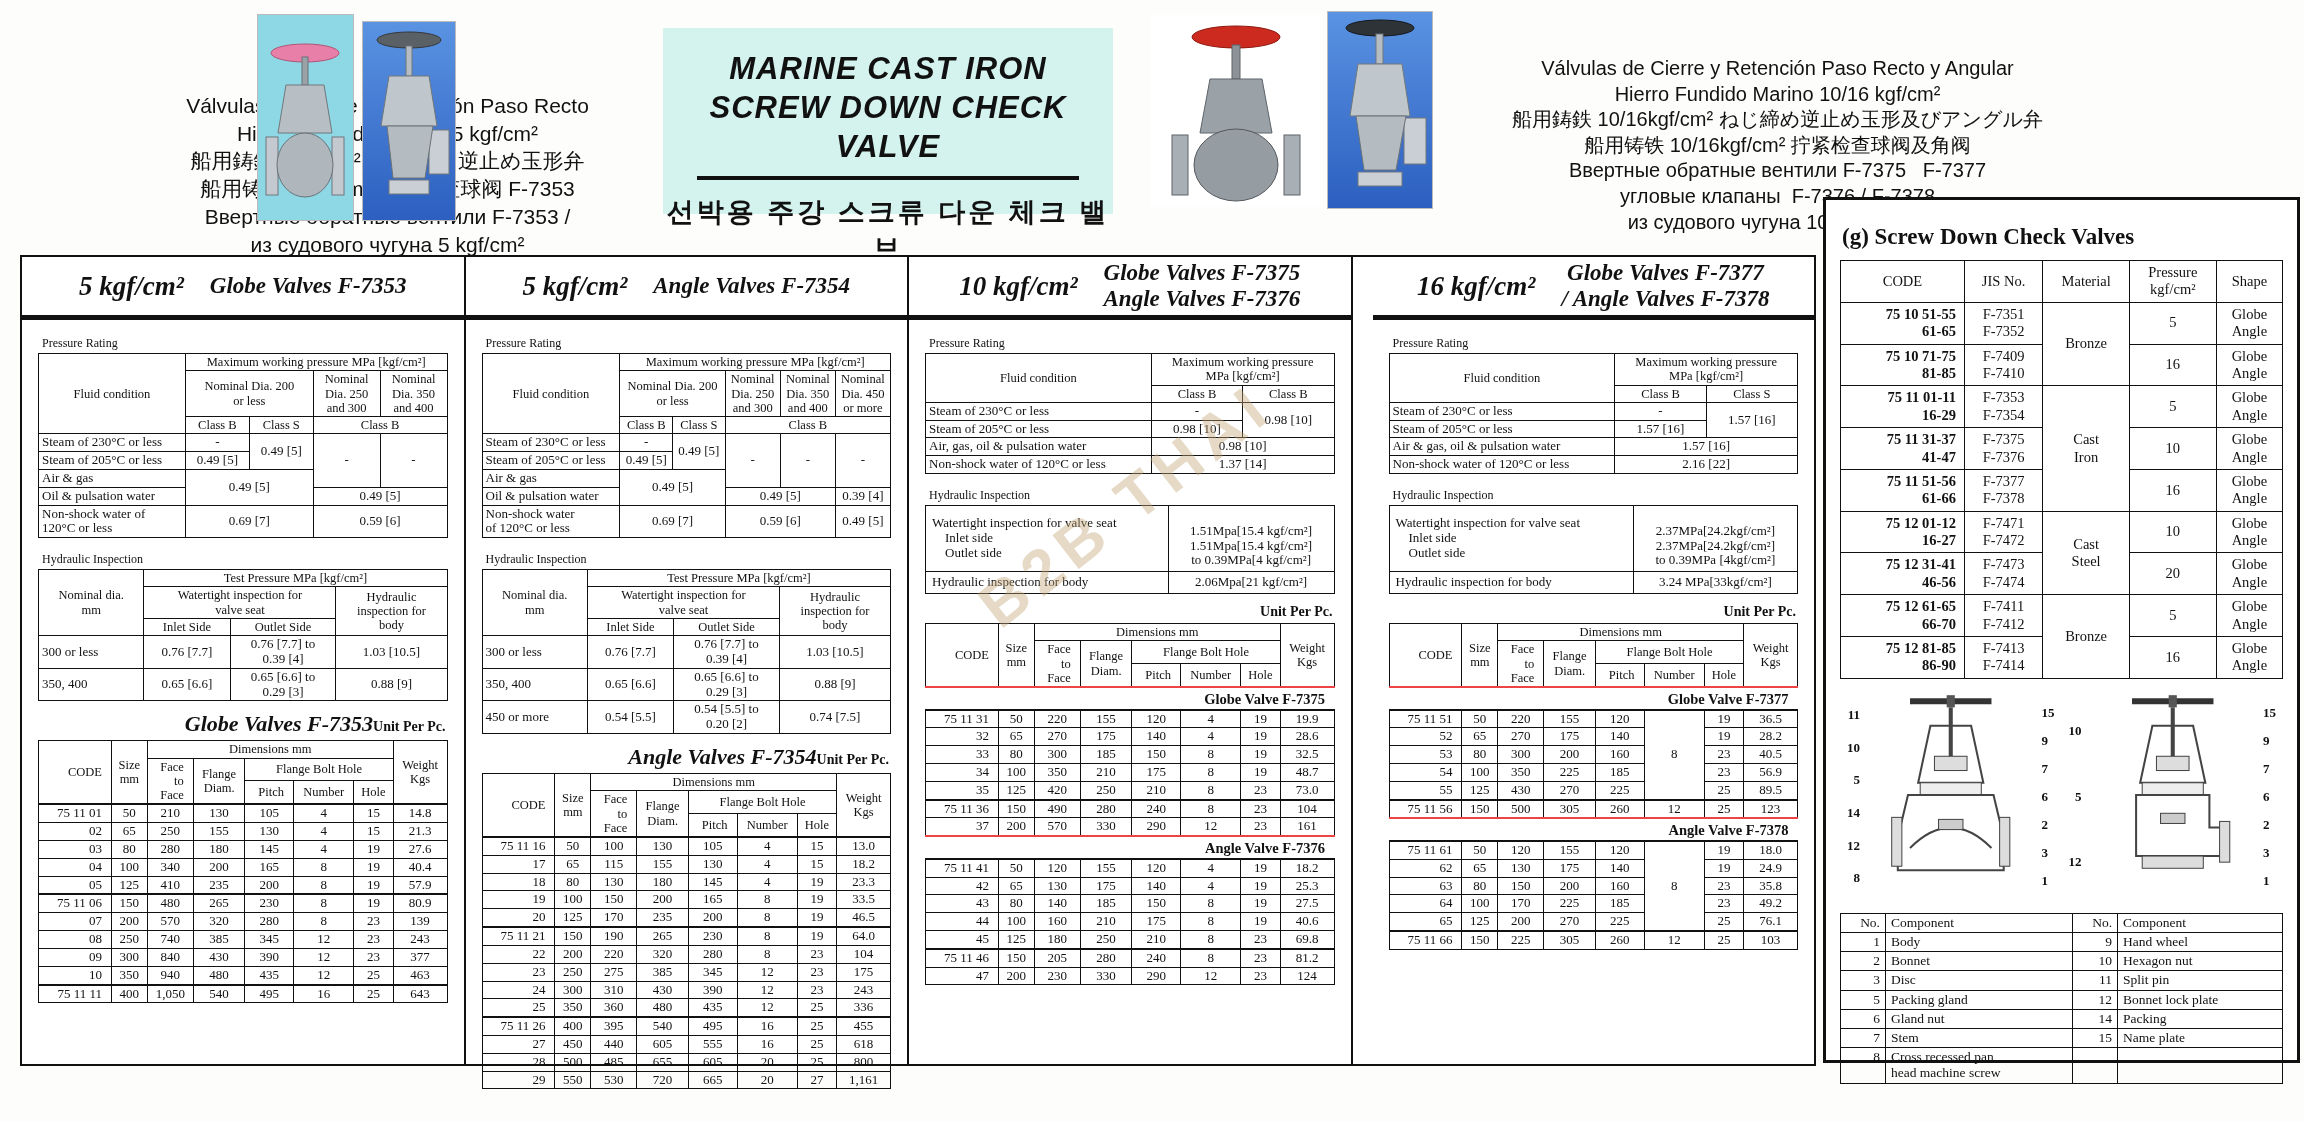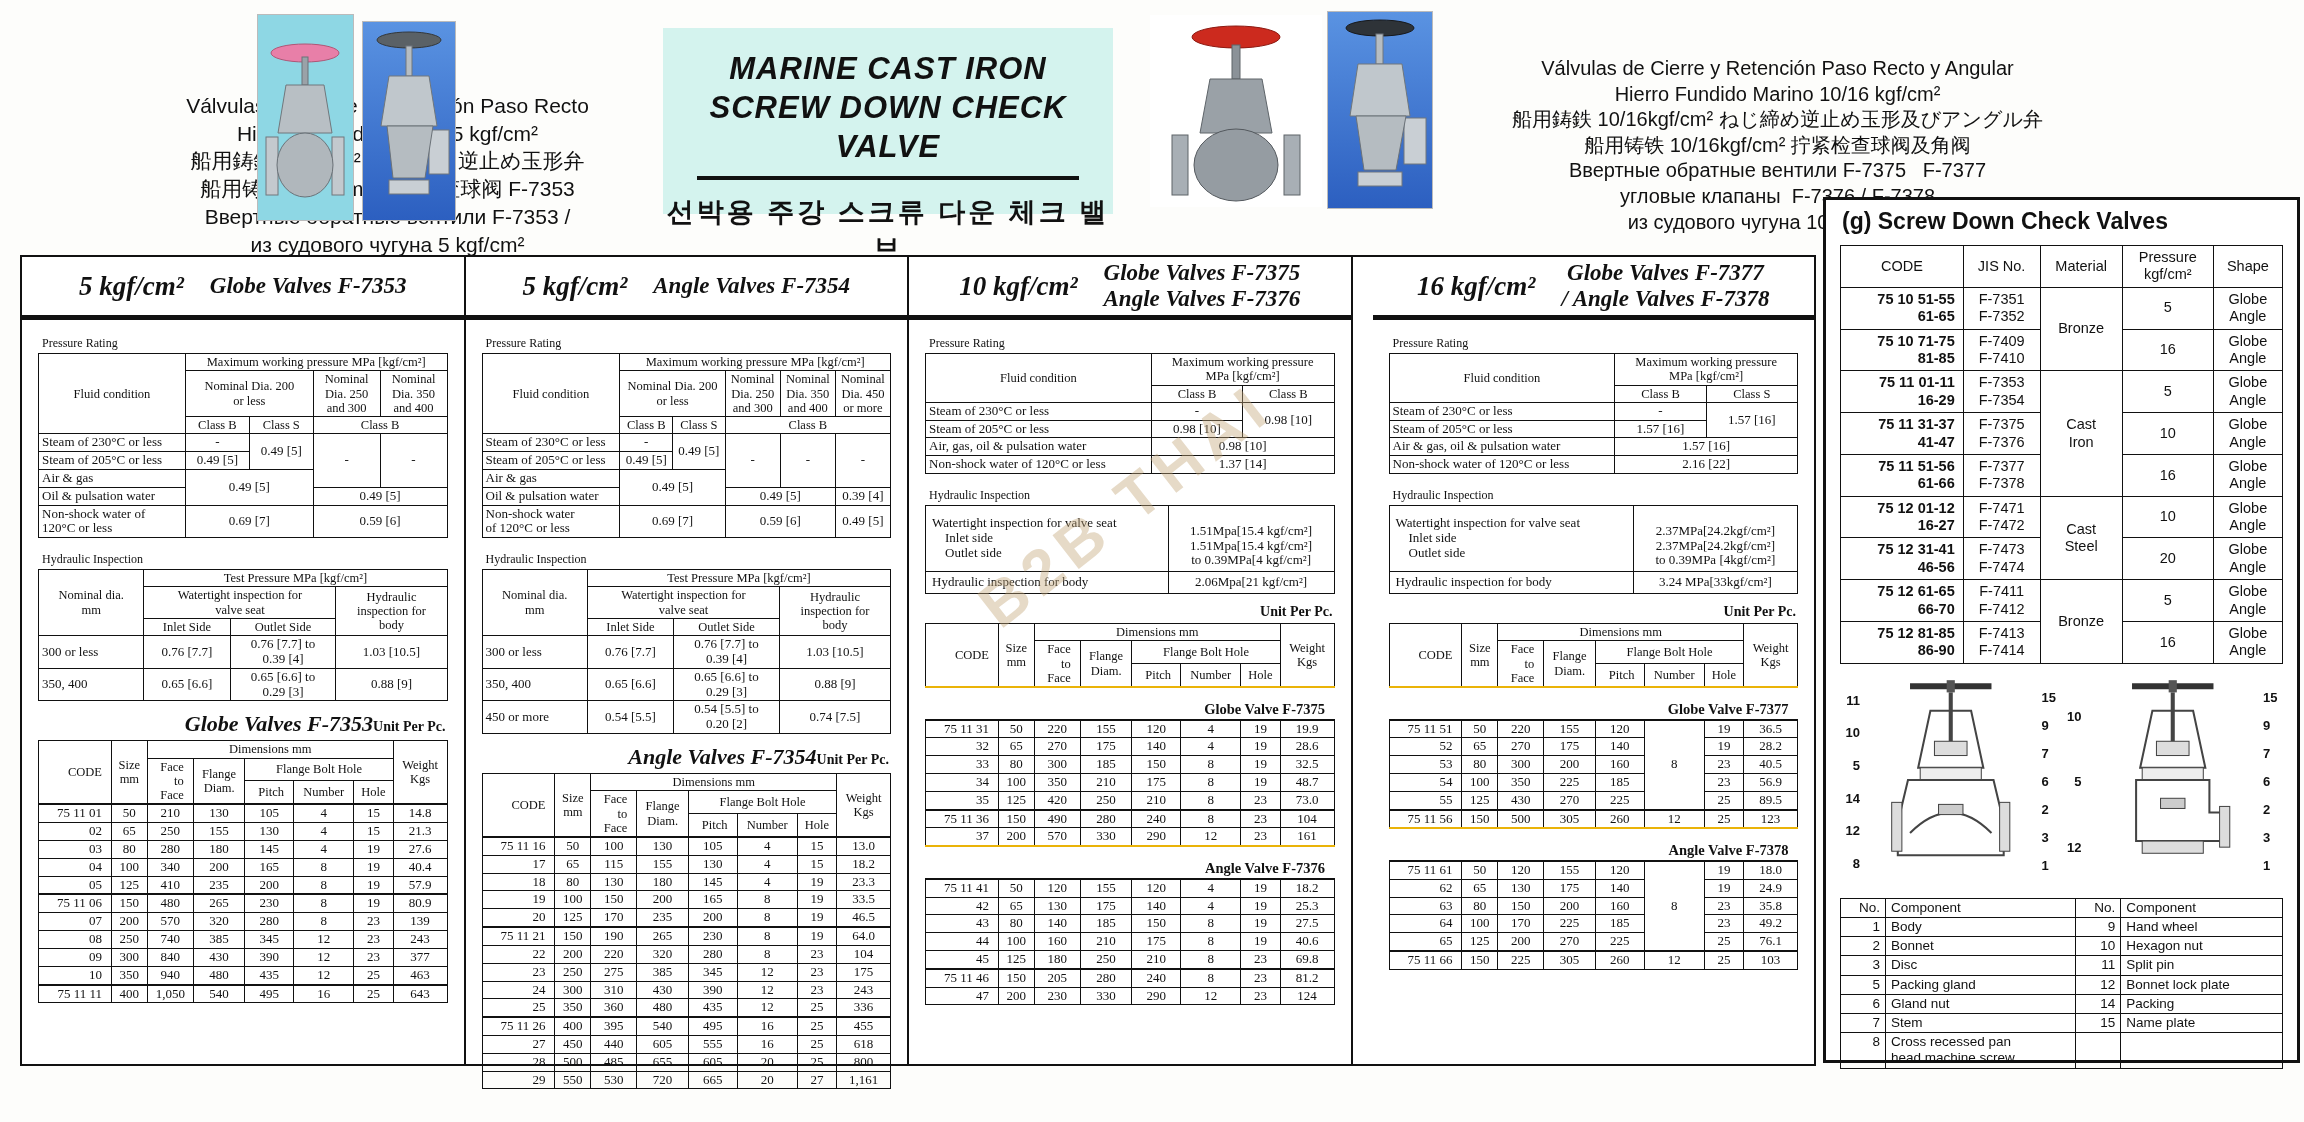--- a/index.html
+++ b/index.html
@@ -26,29 +26,29 @@
   .col-title{height:58px;border-bottom:5px solid #111;display:flex;align-items:center;justify-content:center;gap:26px;flex:none;}
   .cp{font-size:27px;font-weight:bold;font-style:italic;}
   .cn{font-size:23px;font-weight:bold;font-style:italic;white-space:pre-line;text-align:center;line-height:1.12;}
   .col-body{padding:10px 16px 6px;display:flex;flex-direction:column;}
   .tbl-label{font-size:12px;margin:6px 0 2px 4px;}
   table.t{border-collapse:collapse;width:100%;font-size:13px;line-height:1.14;}
   .t td{border:1px solid #111;padding:1px 3px;text-align:center;white-space:pre-line;vertical-align:middle;}
   .t td.hc{font-size:12.5px;}
   .t td.lbl{text-align:left;}
   .t tr.g td{border-top:2px solid #111;}
-  .t tr.sec td{border:none;border-top:2px solid #eab308;text-align:right;font-weight:bold;font-size:14.5px;padding:13px 0 1px 4px;}
+  .t tr.sec td{border:none;border-top:2px solid #ef4444;text-align:right;font-weight:bold;font-size:14.5px;padding:3px 0 1px 4px;}
   table.dims td:first-child{text-align:right;padding-right:9px;}
   table.hydra2 td{white-space:pre-wrap;text-align:center;padding:3px 6px;}
   .dims-head{display:flex;justify-content:flex-end;align-items:baseline;margin:10px 2px 3px;}
   .dt{font-size:22px;font-weight:bold;font-style:italic;}
   .unit{font-size:14px;font-weight:bold;}
   .sp{height:8px;flex:none;}
   
-  .panel{position:absolute;left:1823px;top:197px;width:477px;height:866px;border:3px solid #111;background:#fff;box-sizing:border-box;padding:4px 14px;}
+  .panel{position:absolute;left:1823px;top:197px;width:477px;height:866px;border:3px solid #111;background:#fff;box-sizing:border-box;padding:20px 14px;font-family:Liberation Serif, serif;}
   .panel-title{font-size:23px;font-weight:bold;margin:4px 0 10px 2px;}
   table.ptable{border-collapse:collapse;width:100%;font-size:14.5px;line-height:1.2;}
   .ptable td{border:1px solid #111;padding:3px 4px;text-align:center;white-space:pre-line;vertical-align:middle;}
   .ptable td.code{text-align:right;padding-right:8px;font-weight:bold;}
   .diagrams{display:flex;margin:6px 0 4px;height:224px;}
   .diagram{flex:1;display:flex;align-items:stretch;min-width:0;}
   .callouts{display:flex;flex-direction:column;justify-content:space-around;font-size:13px;font-weight:bold;width:20px;align-items:flex-end;padding:14px 0;}
   .callouts.right{align-items:flex-start;}
   .diagram svg{flex:1;height:100%;min-width:0;}
   table.ctable{border-collapse:collapse;width:100%;font-size:13.5px;line-height:1.2;margin-top:2px;}

